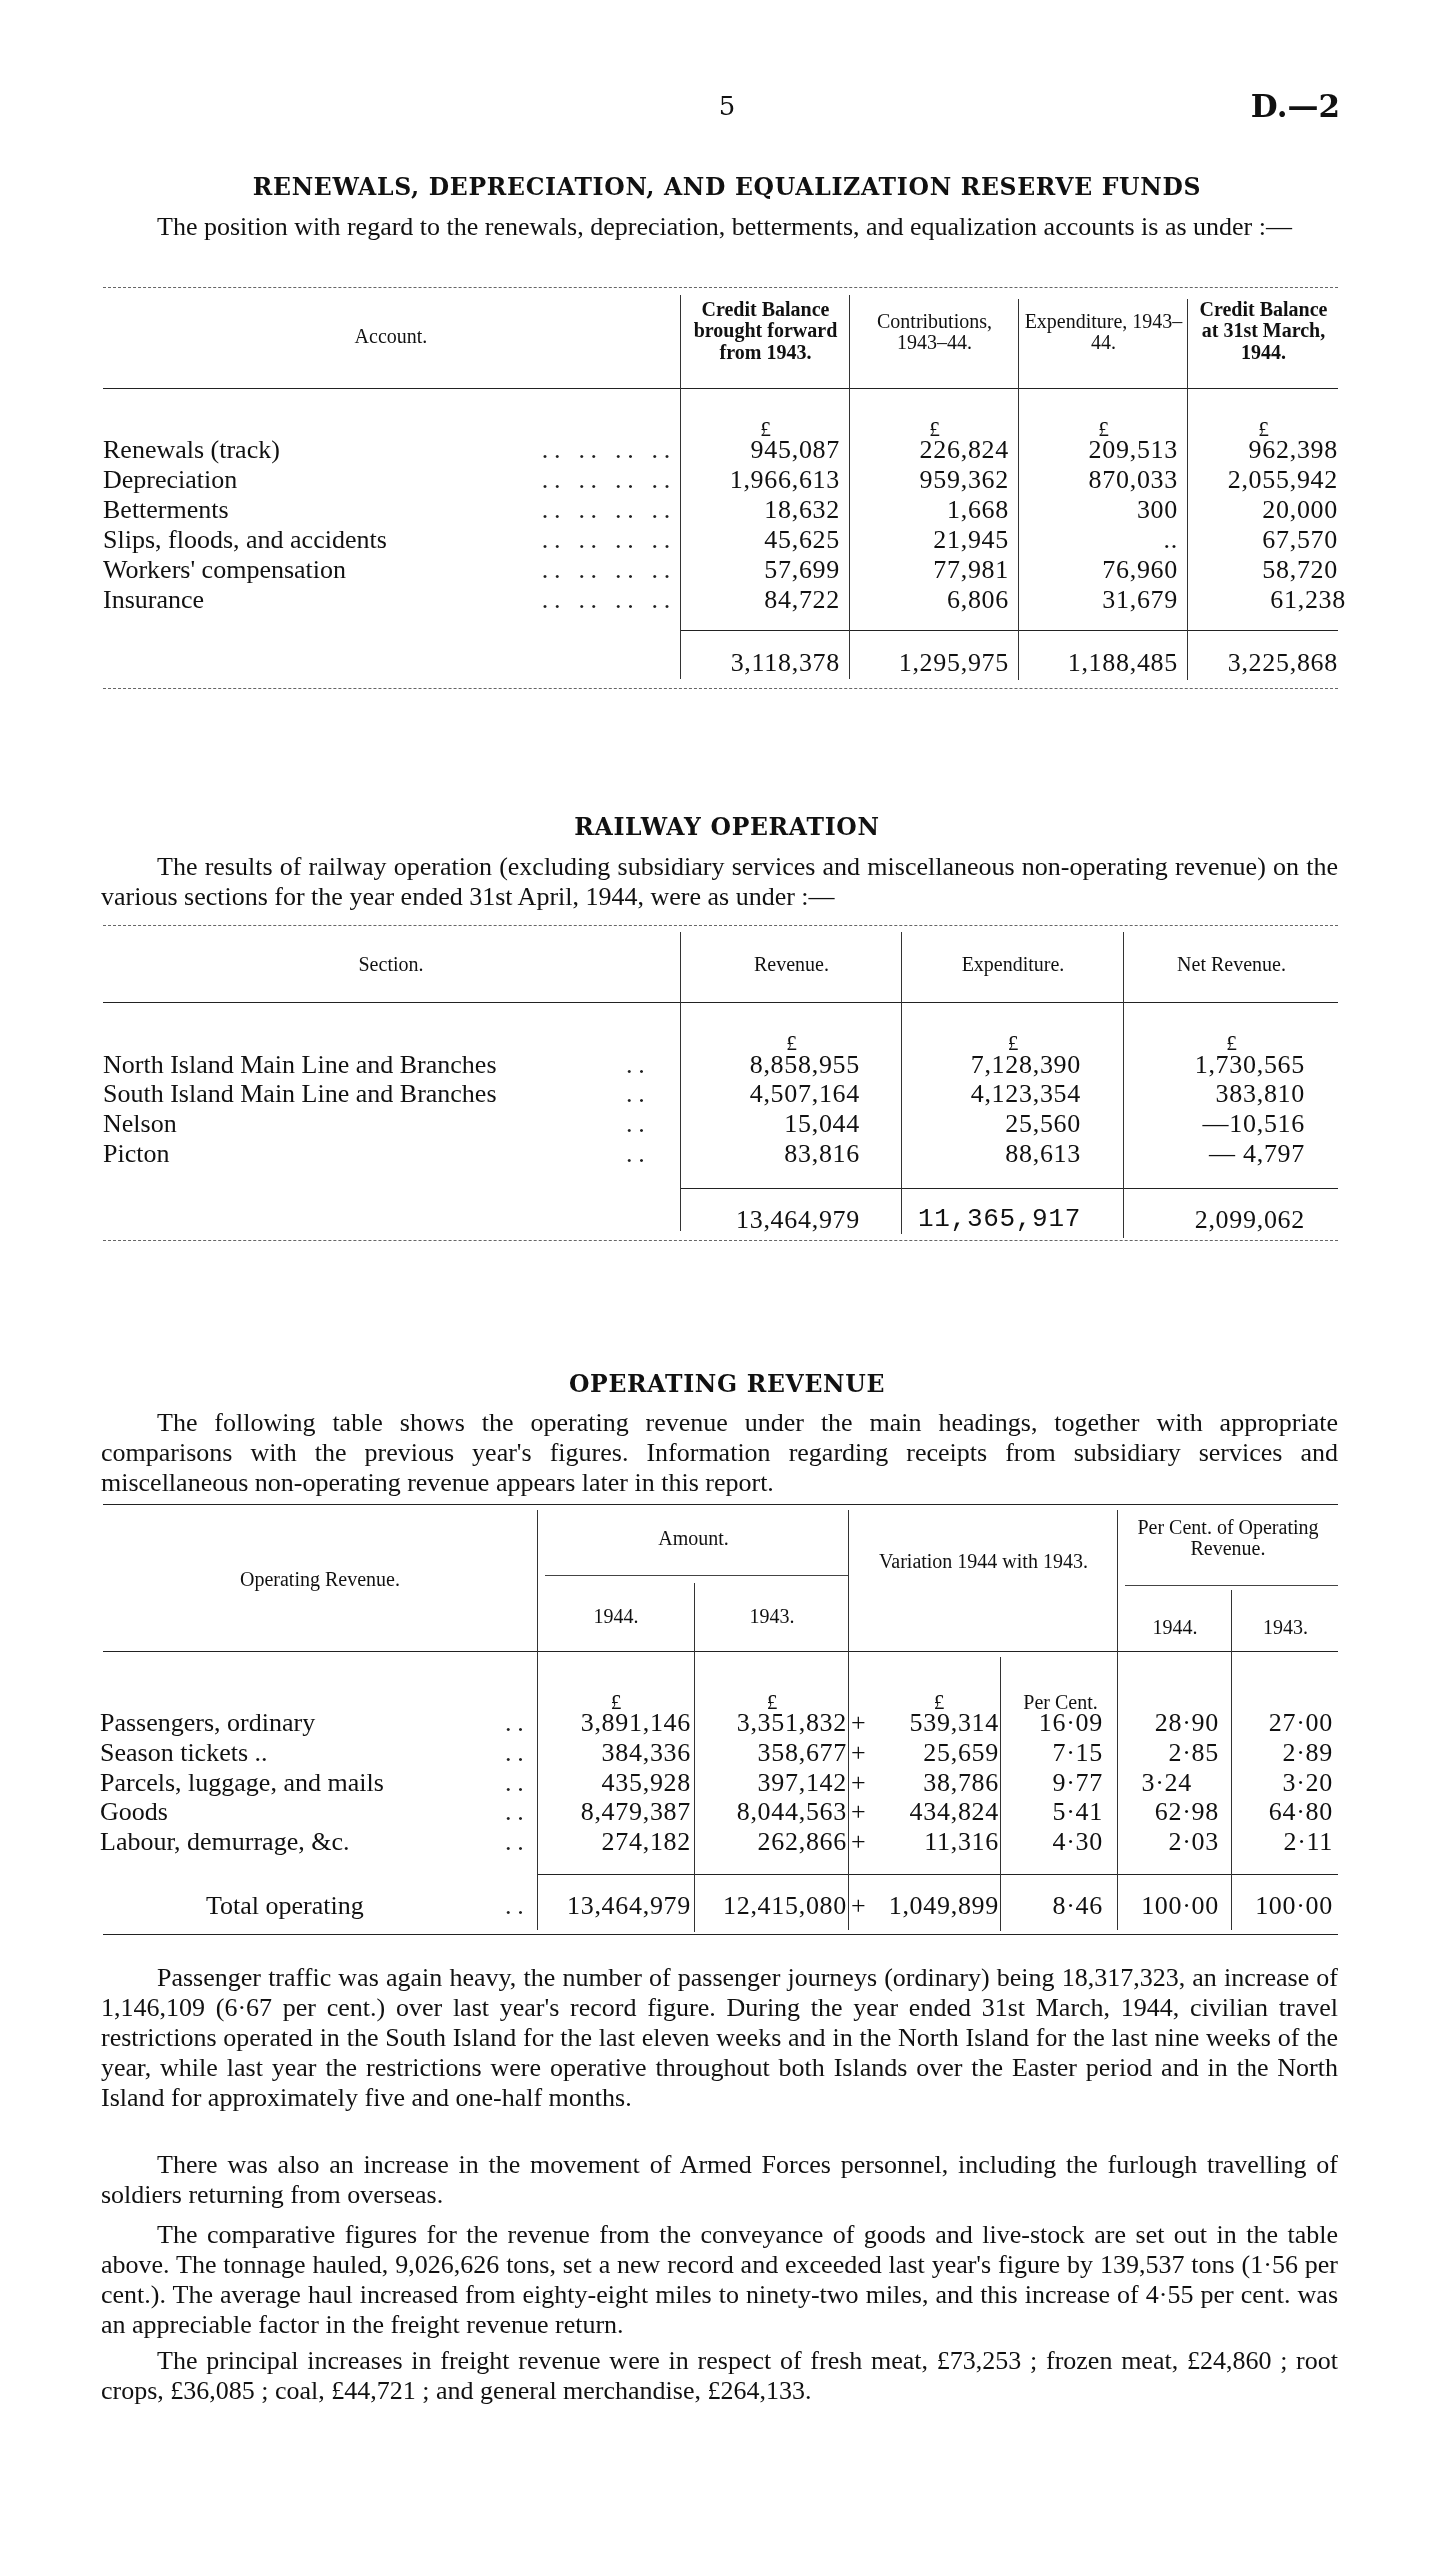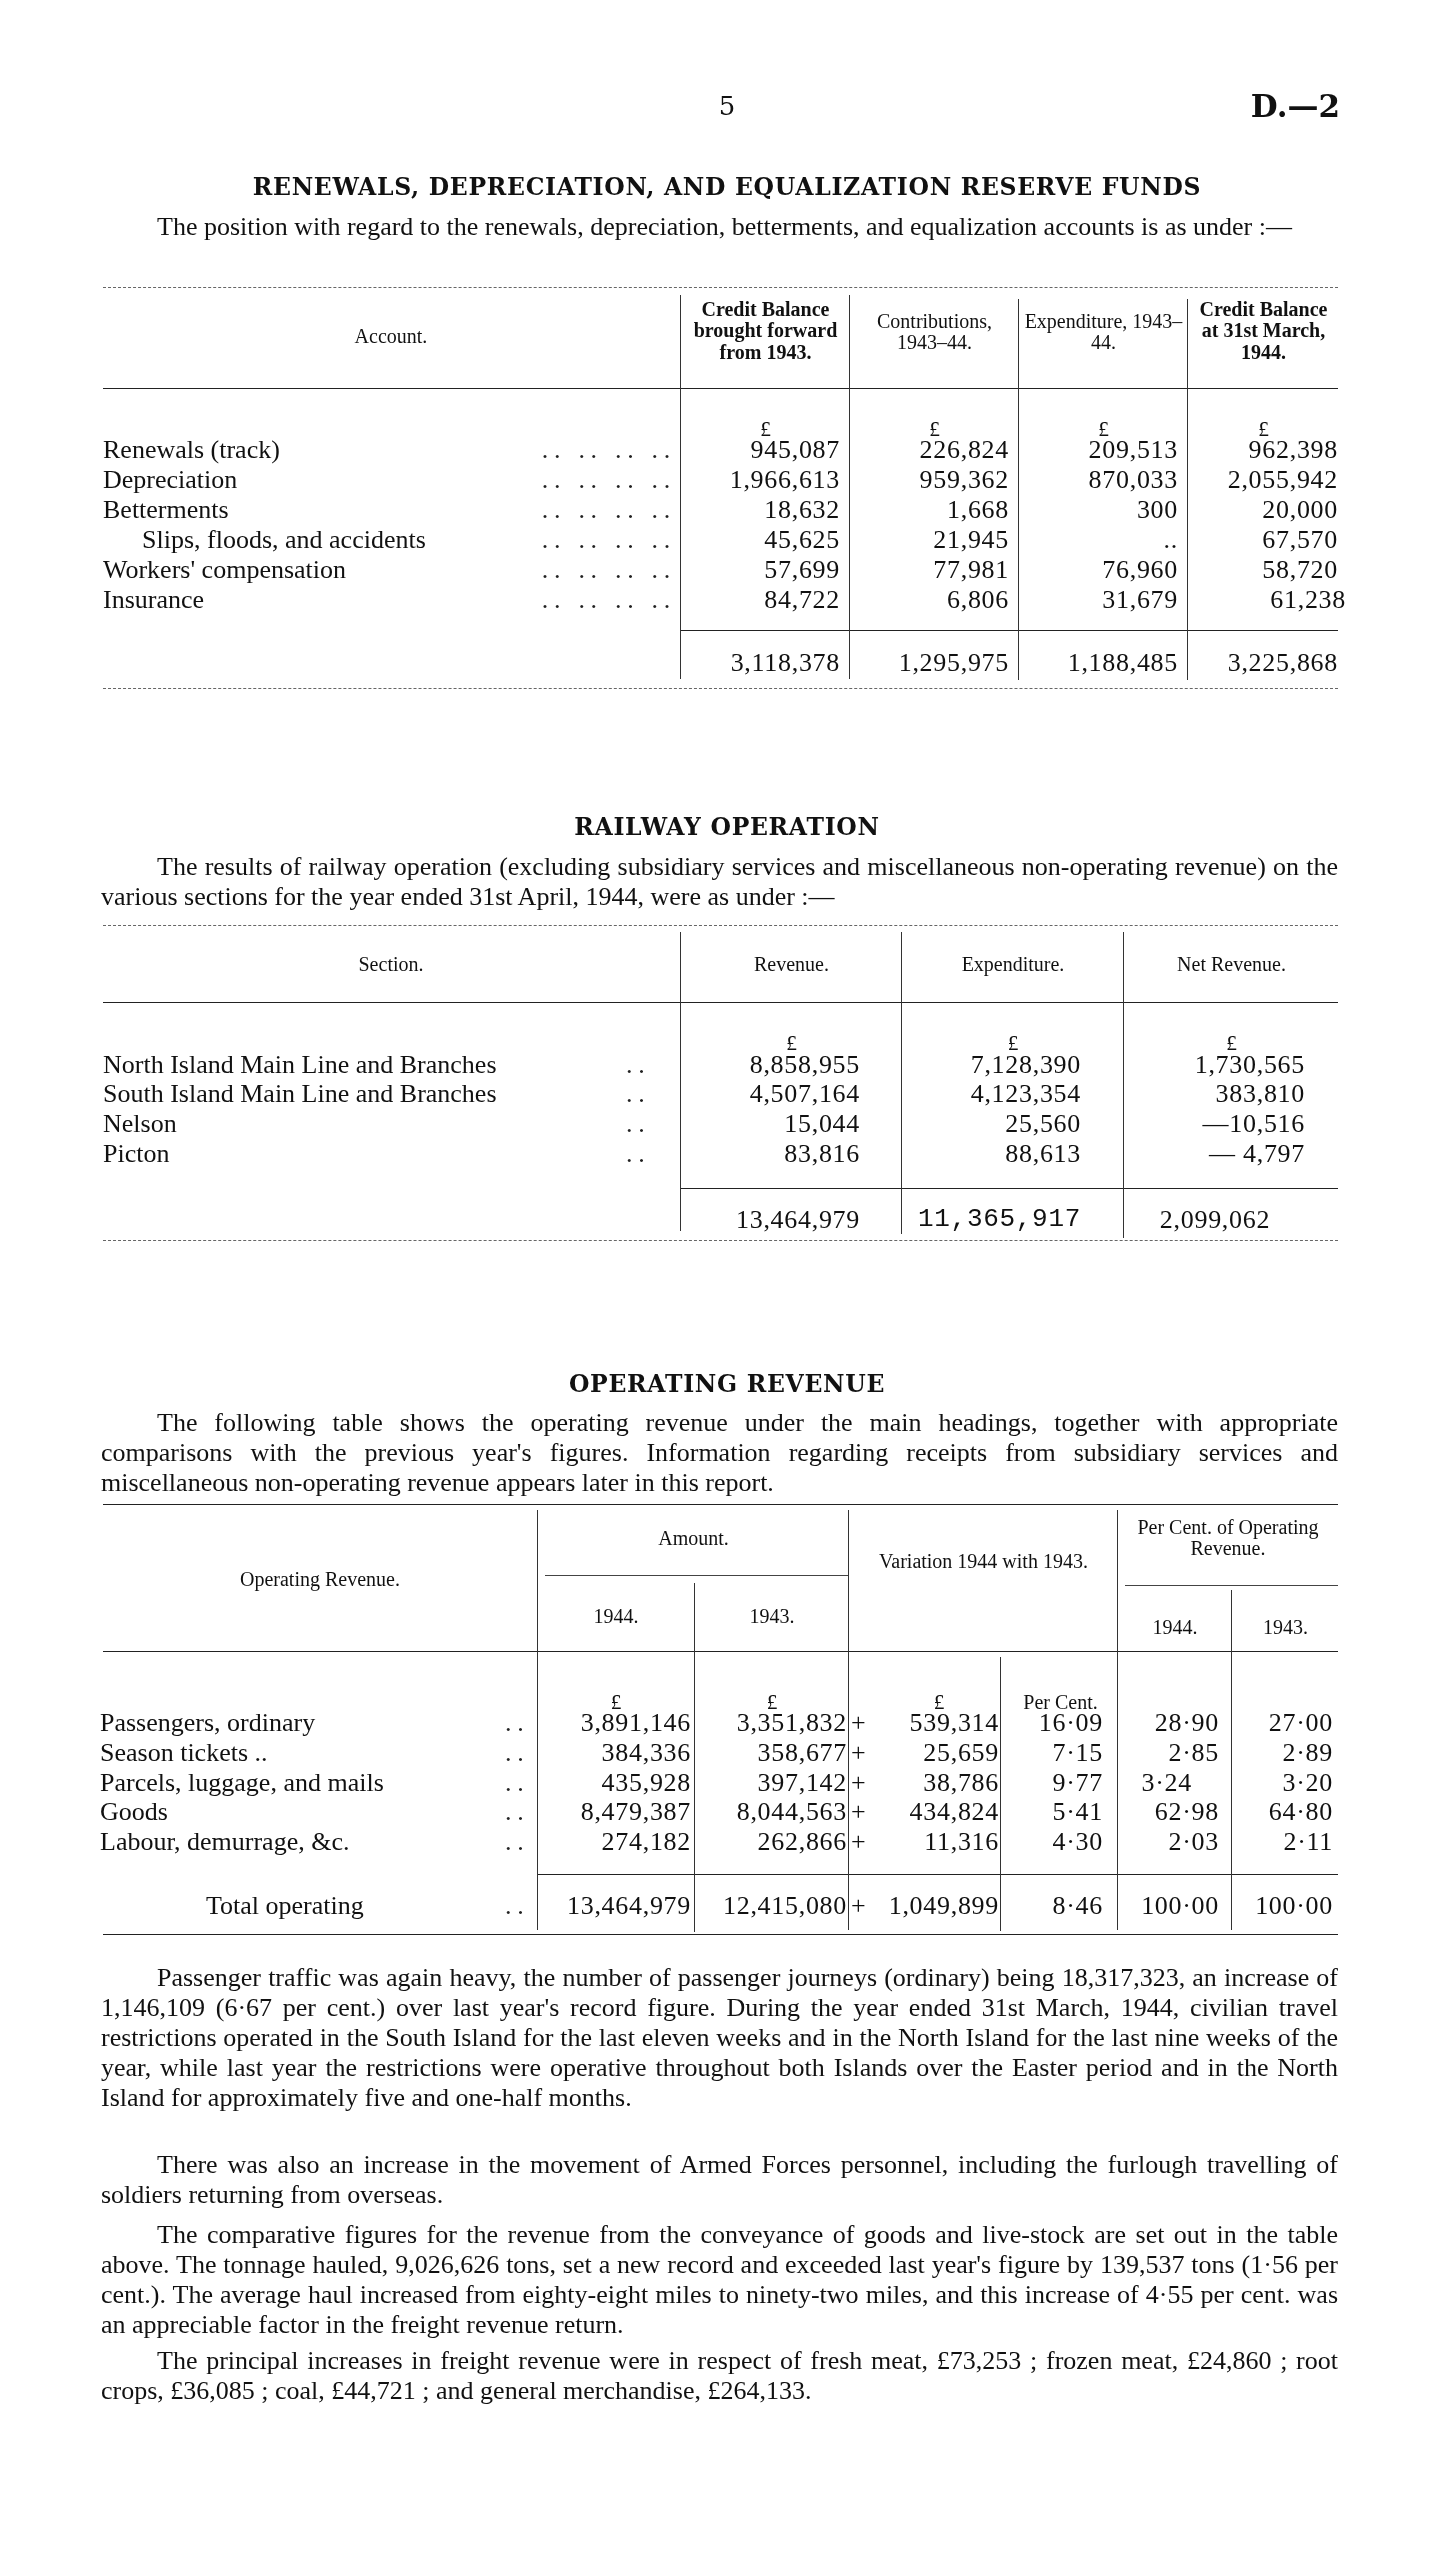--- a/index.html
+++ b/index.html
@@ -84,21 +84,21 @@
       </div>
       <div>
         <div class="cell label" style="left:103px; top:495px;">Betterments</div>
         <div class="cell dots" style="left:441px; top:495px; width:235px; text-align:right;">..   ..   ..   ..</div>
         <div class="cell num" style="left:682px; width:158px; top:495px;">18,632</div>
         <div class="cell num" style="left:851px; width:158px; top:495px;">1,668</div>
         <div class="cell num" style="left:1020px; width:158px; top:495px;">300</div>
         <div class="cell num" style="left:1189px; width:149px; top:495px;">20,000</div>
       </div>
       <div>
-        <div class="cell label" style="left:103px; top:525px;margin-left:39px;">Slips, floods, and accidents</div>
+        <div class="cell label" style="left:103px; top:525px;">Slips, floods, and accidents</div>
         <div class="cell dots" style="left:441px; top:525px; width:235px; text-align:right;">..   ..   ..   ..</div>
         <div class="cell num" style="left:682px; width:158px; top:525px;">45,625</div>
         <div class="cell num" style="left:851px; width:158px; top:525px;">21,945</div>
         <div class="cell num" style="left:1020px; width:158px; top:525px;">..</div>
         <div class="cell num" style="left:1189px; width:149px; top:525px;">67,570</div>
       </div>
       <div>
         <div class="cell label" style="left:103px; top:555px;">Workers' compensation</div>
         <div class="cell dots" style="left:441px; top:555px; width:235px; text-align:right;">..   ..   ..   ..</div>
         <div class="cell num" style="left:682px; width:158px; top:555px;">57,699</div>
@@ -170,21 +170,21 @@
         <div class="cell label" style="left:103px; top:1139px;">Picton</div>
         <div class="cell dots" style="left:626px; top:1139px;">..</div>
         <div class="cell num" style="left:682px; width:178px; top:1139px;">83,816</div>
         <div class="cell num" style="left:903px; width:178px; top:1139px;">88,613</div>
         <div class="cell num" style="left:1125px; width:180px; top:1139px;">— 4,797</div>
       </div>
     </div>
 
   <div class="cell num" style="left:682px; width:178px; top:1205px;">13,464,979</div>
   <div class="cell num" style="left:903px; width:178px; top:1205px;font-family:Liberation Mono, monospace;">11,365,917</div>
-  <div class="cell num" style="left:1125px; width:180px; top:1205px;text-align:center;">2,099,062</div>
+  <div class="cell num" style="left:1125px; width:180px; top:1205px;">2,099,062</div>
 </div>
 
 <div class="abs heading" style="top:1370px;">OPERATING REVENUE</div>
 <div class="abs para" style="top:1408px;">The following table shows the operating revenue under the main headings, together with appropriate comparisons with the previous year's figures. Information regarding receipts from subsidiary services and miscellaneous non-operating revenue appears later in this report.</div>
 
 <div>
   <div class="hline" style="left:103px; width:1235px; top:1504px;"></div>
   <div class="hline thin" style="left:545px; width:303px; top:1575px;"></div>
   <div class="hline thin" style="left:1125px; width:213px; top:1585px;"></div>
   <div class="hline" style="left:103px; width:1235px; top:1651px;"></div>

